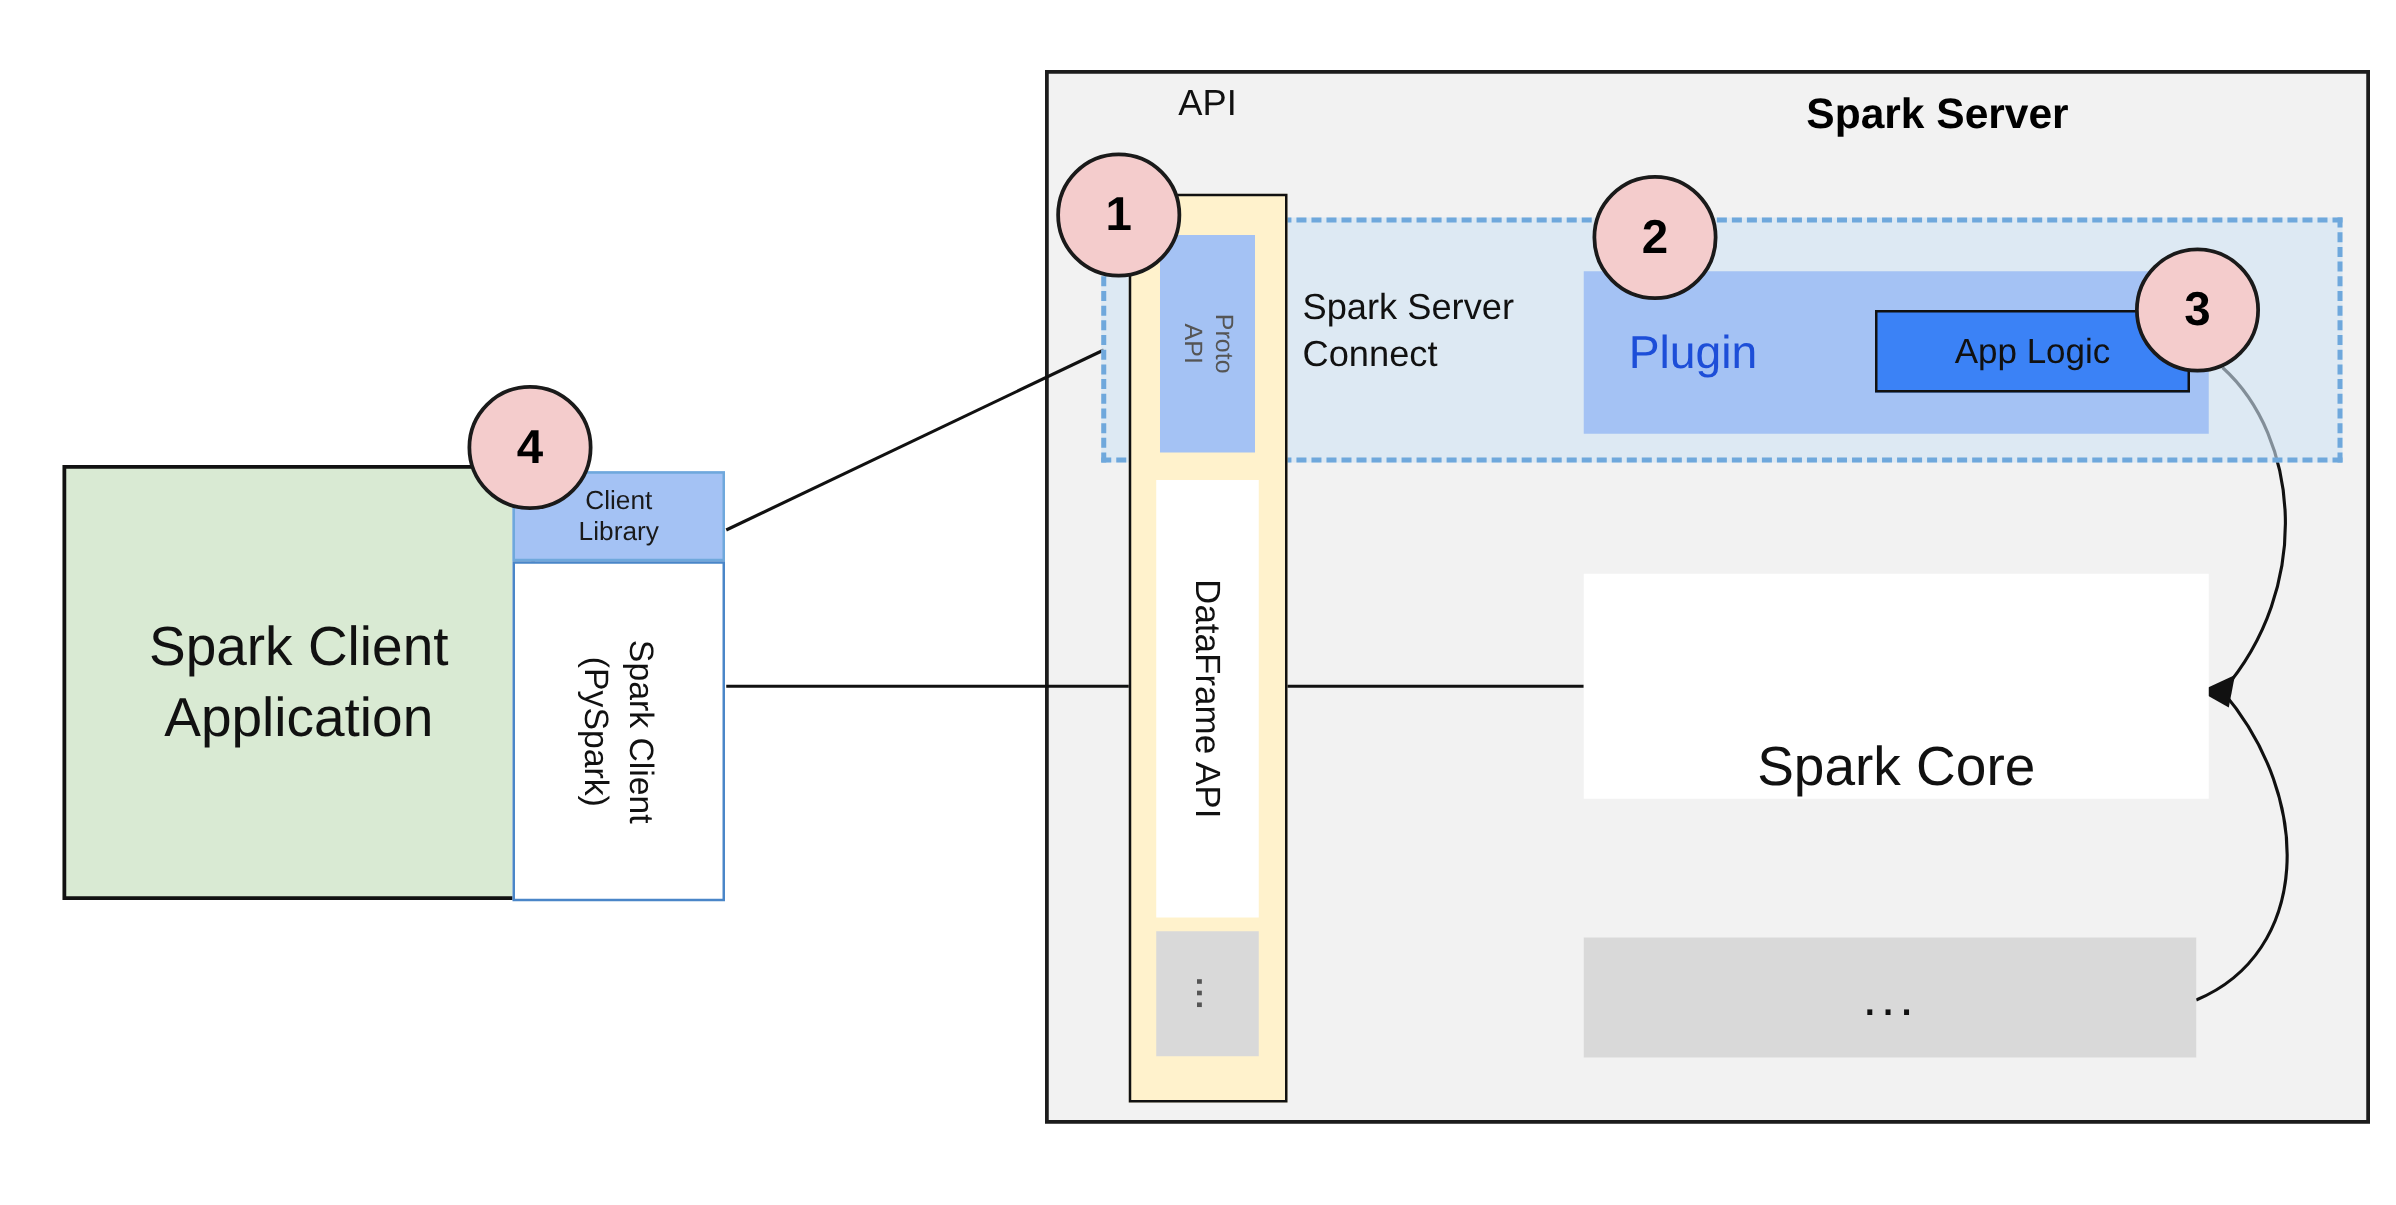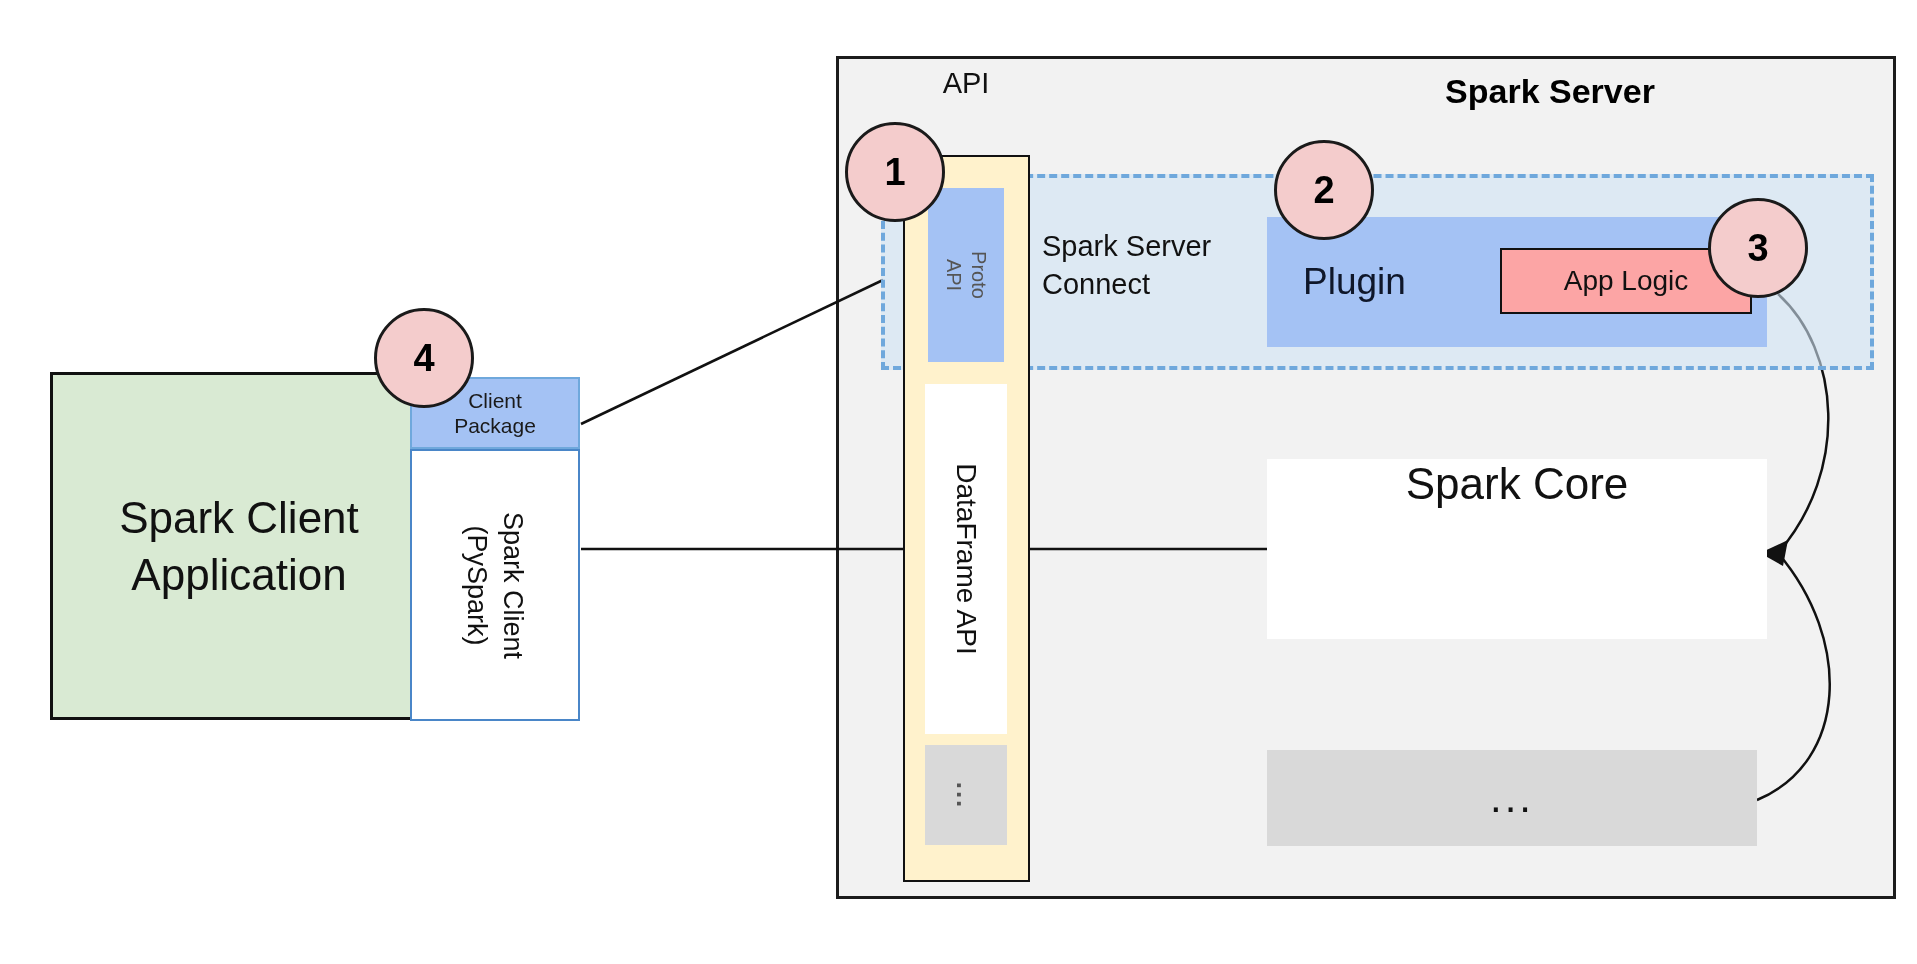--- a/index.html
+++ b/index.html
@@ -13,35 +13,35 @@
 
   .server-box { z-index: 0; background: #f2f2f2; border: 3px solid #1c1c1c; }
 
   .connect-label { z-index: 5; font-size: 29px; line-height: 1.35; text-align: center; color: #111; }
   .server-title  { z-index: 2; font-size: 34px; font-weight: 700; text-align: center; color: #000; }
 
   .dashed-box { z-index: 2; background: rgba(207,226,243,0.6); border: 4px dashed #6fa8dc; }
   .library-label { z-index: 3; font-size: 29px; line-height: 1.3; color: #111; }
 
   .plugin-box { z-index: 3; background: #a4c2f4; display: flex; align-items: center; padding-left: 36px; }
-  .plugin-label { font-size: 37px; color: #0f172a; }
+  .plugin-label { font-size: 37px; color: #1d4ed8; }
 
-  .applogic-box { z-index: 4; background: #fca5a5; border: 2.5px solid #111; display: flex; align-items: center; justify-content: center; font-size: 28px; }
+  .applogic-box { z-index: 4; background: #3b82f6; border: 2.5px solid #111; display: flex; align-items: center; justify-content: center; font-size: 28px; }
 
   .column-box { z-index: 3; background: #fff2cc; border: 2px solid #111; }
   .proto-box { z-index: 4; background: #a4c2f4; display: flex; align-items: center; justify-content: center; }
   .dataframe-box { z-index: 4; background: #ffffff; display: flex; align-items: center; justify-content: center; }
   .coldots-box { z-index: 4; background: #d9d9d9; display: flex; align-items: center; justify-content: center; color: #555; }
 
   .rot { transform: rotate(90deg); white-space: nowrap; text-align: center; }
   .proto-text { font-size: 20px; line-height: 1.25; color: #555; }
   .dataframe-text { font-size: 28px; color: #111; }
   .coldots-text { font-size: 26px; font-weight: 700; letter-spacing: 2px; }
 
-  .core-box { z-index: 2; background: #ffffff; display: flex; align-items: flex-start; justify-content: center; font-size: 44px; }
+  .core-box { z-index: 2; background: #ffffff; display: flex; align-items: flex-end; justify-content: center; font-size: 44px; }
   .srvdots-box { z-index: 2; background: #d9d9d9; display: flex; align-items: center; justify-content: center; font-size: 42px; font-weight: 400; letter-spacing: 3px; }
 
   .clientapp-box { z-index: 2; background: #d9ead3; border: 3px solid #111; display: flex; flex-direction: column; align-items: center; justify-content: center; font-size: 44px; line-height: 1.3; }
   .package-box { z-index: 3; background: #a4c2f4; border: 2px solid #6fa8dc; display: flex; flex-direction: column; align-items: center; justify-content: center; font-size: 21px; line-height: 1.2; color: #1a1a1a; }
   .pyspark-box { z-index: 3; background: #ffffff; border: 2.5px solid #4a86c8; display: flex; align-items: center; justify-content: center; }
   .pyspark-text { font-size: 27px; line-height: 1.35; color: #111; }
 
   .badge { z-index: 8; width: 100px; height: 100px; border-radius: 50%; background: #f4cccc; border: 3px solid #1a1a1a; display: flex; align-items: center; justify-content: center; font-size: 38px; font-weight: 700; color: #000; }
 </style>
 </head>
@@ -105,21 +105,21 @@
     <span>...</span>
   </div>
 
   <div class="abs clientapp-box" style="left:50px; top:372px; width:378px; height:348px;">
     <div>Spark Client</div>
     <div>Application</div>
   </div>
 
   <div class="abs package-box" style="left:410px; top:377px; width:170px; height:72px;">
     <div>Client</div>
-    <div>Package</div>
+    <div>Library</div>
   </div>
 
   <div class="abs pyspark-box" style="left:410px; top:449px; width:170px; height:272px;">
     <div class="rot pyspark-text">
       <div>Spark Client</div>
       <div>(PySpark)</div>
     </div>
   </div>
 
   <div class="abs badge" style="left:845px; top:122px;">

